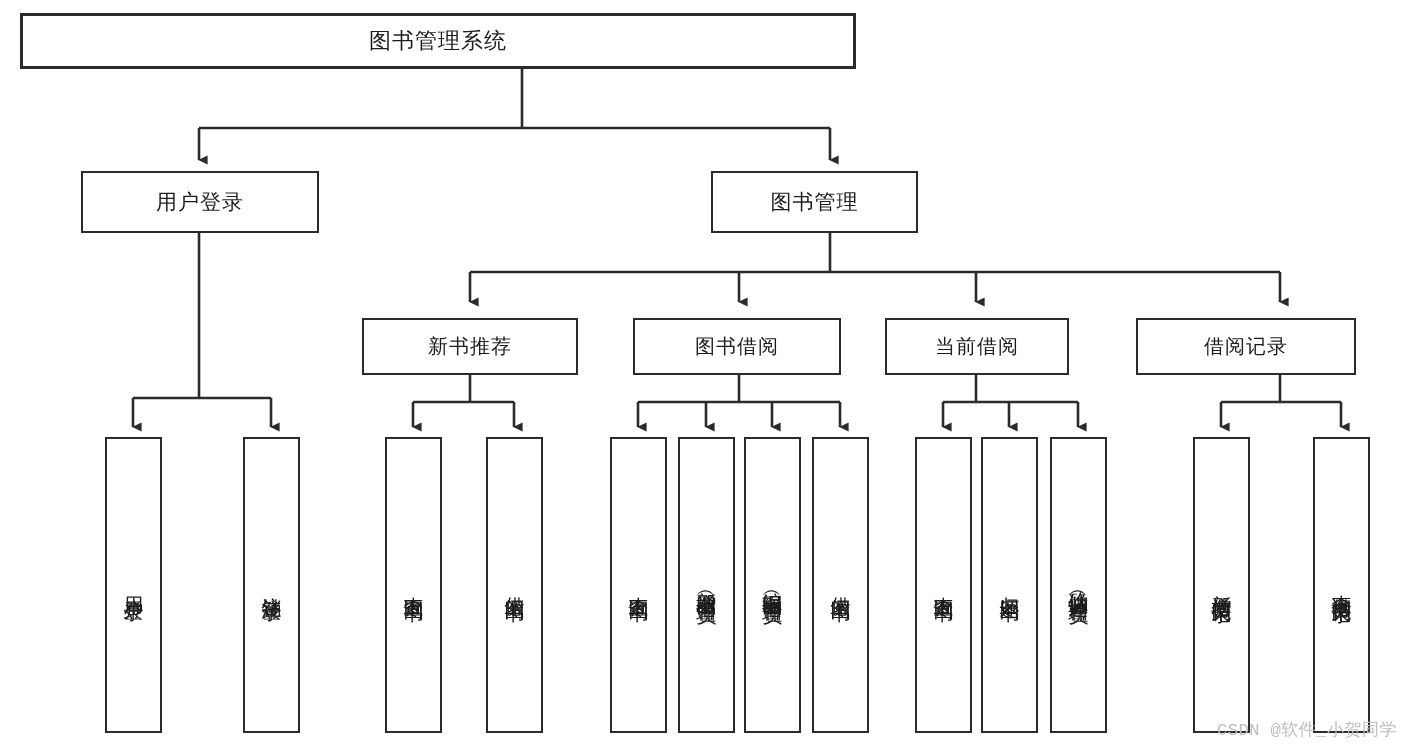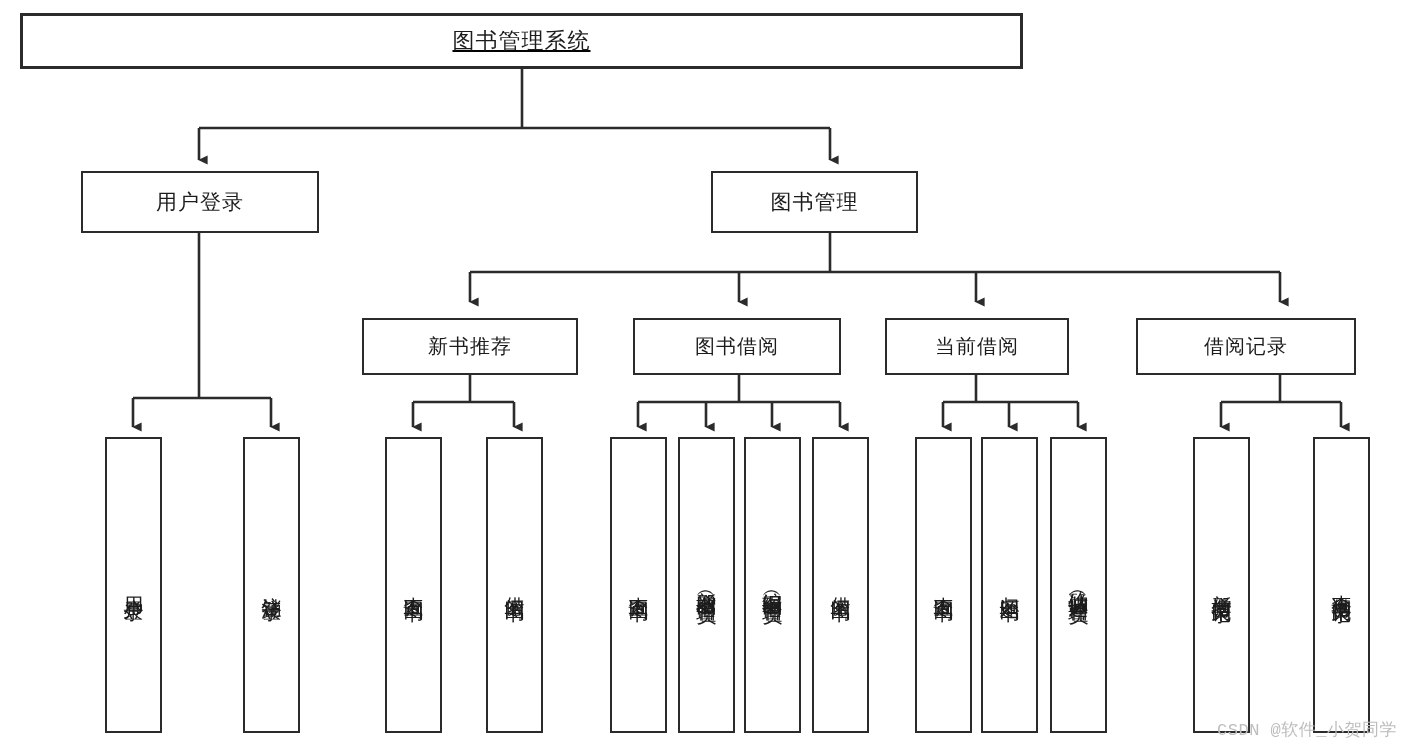--- a/index.html
+++ b/index.html
@@ -128,21 +128,21 @@
       <path d="M1009,402 L1009,427" marker-end="url(#arrow)"></path>
       <path d="M1078,402 L1078,427" marker-end="url(#arrow)"></path>
 
       <path d="M1280,375 L1280,402"></path>
       <path d="M1221,402 L1341,402"></path>
       <path d="M1221,402 L1221,427" marker-end="url(#arrow)"></path>
       <path d="M1341,402 L1341,427" marker-end="url(#arrow)"></path>
     </g>
   </svg>
 
-  <div class="node root" style="left:20px; top:13px; width:1003px; height:56px;text-decoration:underline;">
+  <div class="node root" style="left:20px; top:13px; width:836px; height:56px;">
     <span class="label">图书管理系统</span>
   </div>
 
   <div class="node level2" style="left:81px; top:171px; width:238px; height:62px;">
     <span class="label">用户登录</span>
   </div>
   <div class="node level2" style="left:711px; top:171px; width:207px; height:62px;">
     <span class="label">图书管理</span>
   </div>
 

